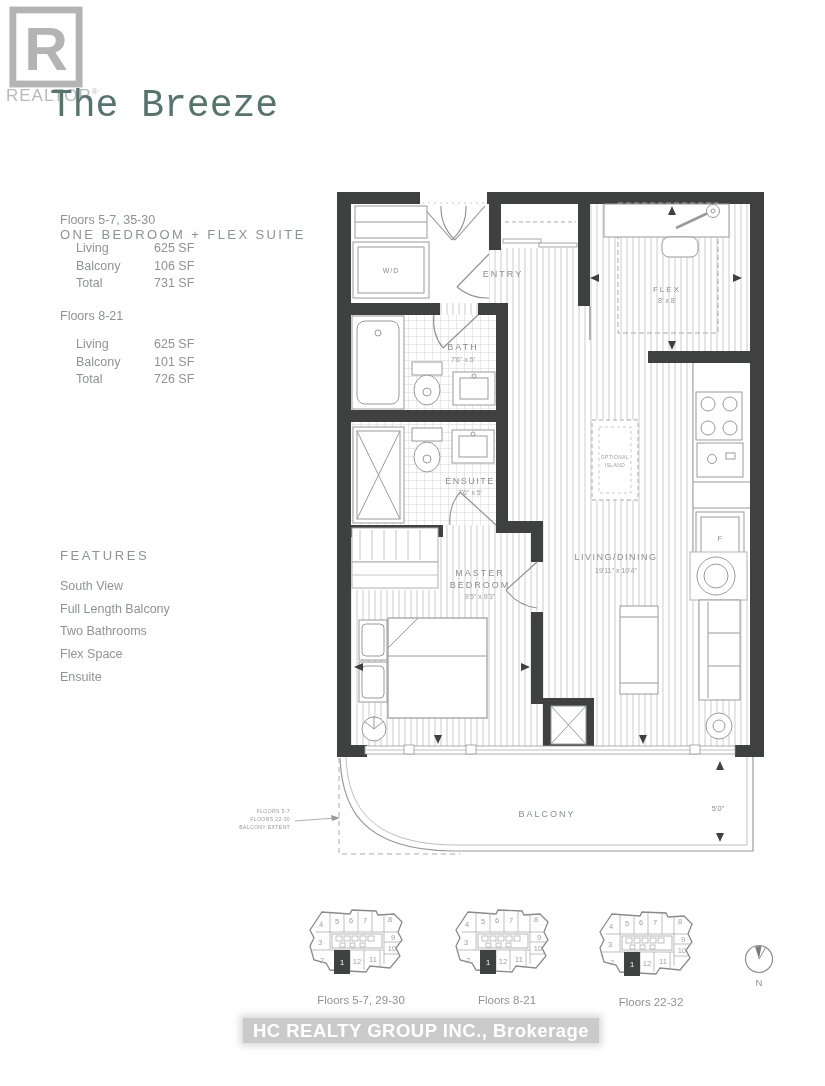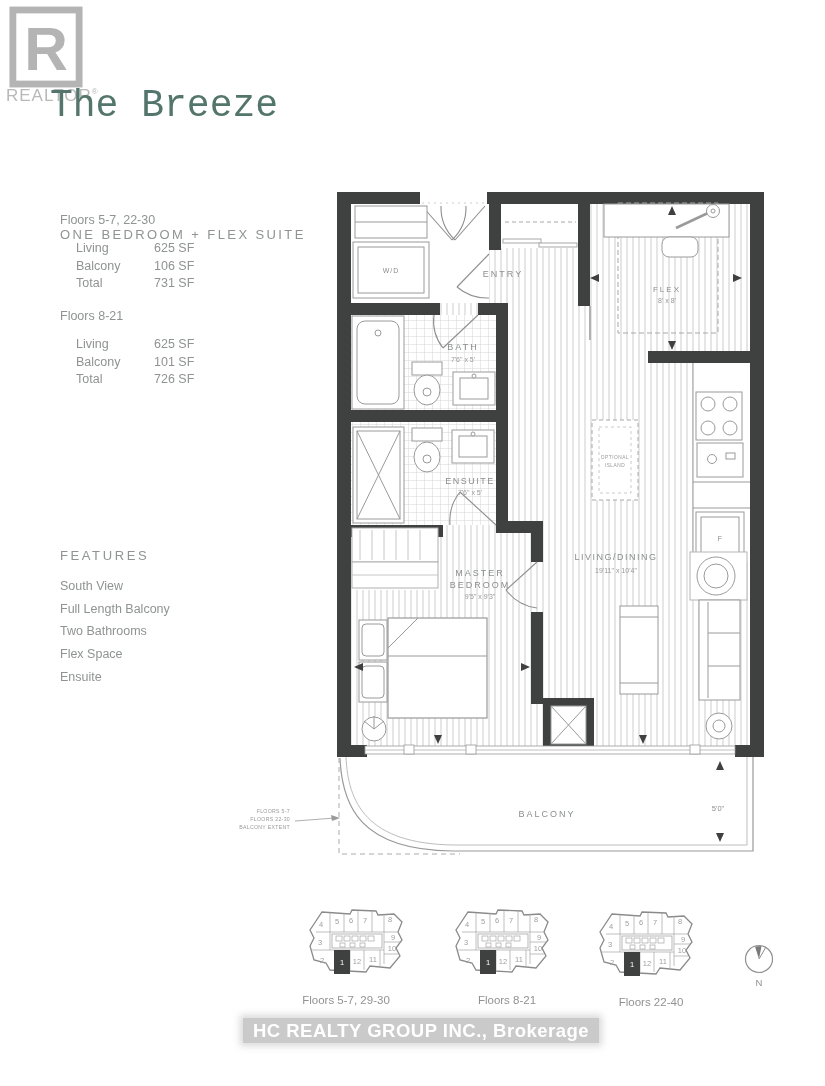--- a/index.html
+++ b/index.html
@@ -32,21 +32,21 @@
   <svg class="abs" style="left:8px;top:6px" width="76" height="82" viewBox="0 0 78 84">
     <rect x="5" y="4" width="68" height="76" fill="#ffffff" stroke="#b4b4b4" stroke-width="7"></rect>
     <text x="39" y="66" text-anchor="middle" font-size="62" font-weight="bold" fill="#b4b4b4">R</text>
   </svg>
   <div class="abs" id="realtor-caption"><span>REALTOR</span><sup>®</sup></div>
 
   <div class="abs" id="title">The Breeze</div>
   <div class="abs" id="subtitle">ONE BEDROOM + FLEX SUITE</div>
 
   <div class="abs" style="left:60px;top:213px">
-    <div class="stats-heading">Floors 5-7, 22-30</div>
+    <div class="stats-heading">Floors 5-7, 35-30</div>
     <div style="margin-top:13px">
       <div class="stat-row">
         <span class="lbl">Living</span>
         <span>625 SF</span>
         </div>
       <div class="stat-row">
         <span class="lbl">Balcony</span>
         <span>106 SF</span>
         </div>
       <div class="stat-row">
@@ -442,23 +442,23 @@
         <text x="14" y="39">3</text>
       <text x="87" y="34">9</text>
         <text x="86" y="45">10</text>
       <text x="16" y="57">2</text>
       <text x="36" y="59" fill="#ffffff">1</text>
       <text x="51" y="58">12</text>
         <text x="67" y="56">11</text>
     </g>
   </svg>
 
-  <div class="abs keyplan-label" style="left:286px;top:994px;width:120px">Floors 5-7, 29-30</div>
+  <div class="abs keyplan-label" style="left:301px;top:994px;width:120px">Floors 5-7, 29-30</div>
   <div class="abs keyplan-label" style="left:447px;top:994px;width:120px">Floors 8-21</div>
-  <div class="abs keyplan-label" style="left:591px;top:996px;width:120px">Floors 22-40</div>
+  <div class="abs keyplan-label" style="left:591px;top:996px;width:120px">Floors 22-32</div>
 
   <svg class="abs" style="left:733px;top:938px" width="52" height="54" viewBox="0 0 52 54">
     <circle cx="26" cy="21" r="13.5" fill="#fff" stroke="#8f8f8f" stroke-width="1.2"></circle>
     <line x1="26" y1="21" x2="33" y2="9" stroke="#8f8f8f" stroke-width="1"></line>
     <path d="M26,21 L22,8.5 L28.5,8 Z" fill="#7a7a7a"></path>
     <text x="26" y="48" text-anchor="middle" font-size="9.5" fill="#8f8f8f">N</text>
   </svg>
 
   <div class="abs" id="watermark">HC REALTY GROUP INC., Brokerage</div>
 

